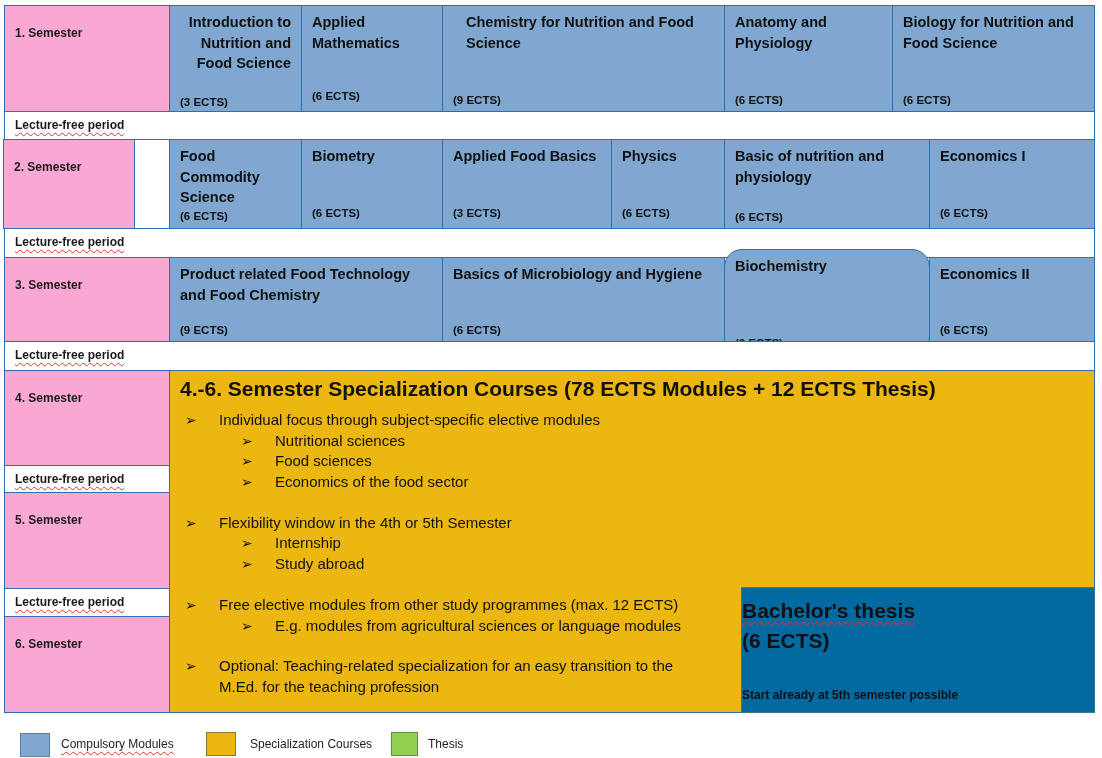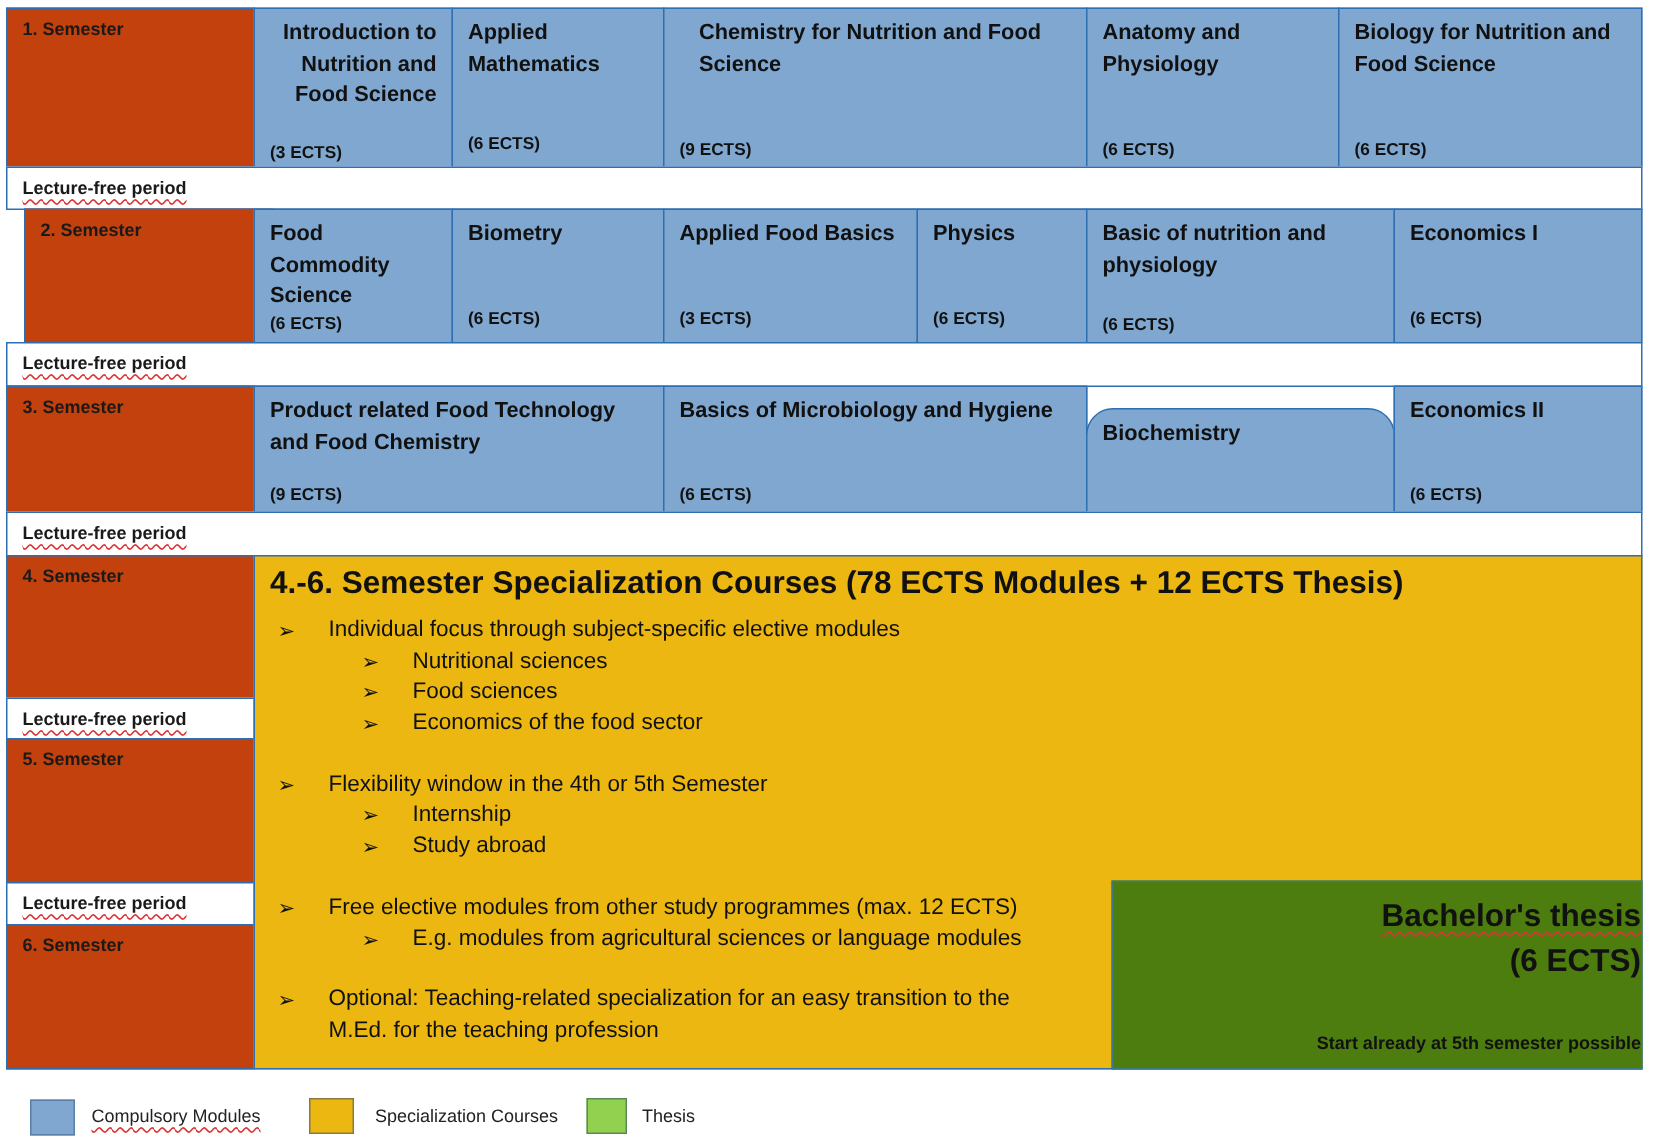--- a/index.html
+++ b/index.html
@@ -1,32 +1,32 @@
 <!DOCTYPE html>
 <html><head>
 <meta charset="utf-8">
 <style>
   * { box-sizing: border-box; margin: 0; padding: 0; }
   html, body { width: 1102px; height: 758px; background: #ffffff; overflow: hidden; }
   body { font-family: "Liberation Sans", "DejaVu Sans", sans-serif; color: #111; position: relative; }
   .abs { position: absolute; }
   .cell { position: absolute; border: 1.5px solid #2e6fb4; }
-  .sem { background: #c2410c; font-size: 12px; font-weight: bold; padding: 6px 10px; color: #1a1a1a; }
+  .sem { background: #f9a8d4; font-size: 12px; font-weight: bold; padding: 20px 10px; color: #1a1a1a; }
   .lf { background: #ffffff; font-size: 12px; font-weight: bold; padding: 6px 10px; color: #1a1a1a; }
   .lf-wide { background: #ffffff; font-size: 12px; font-weight: bold; padding: 6px 10px; color: #1a1a1a; }
   .mod { background: #7fa7cf; padding: 6px 10px; }
   .mod .title { font-size: 14.5px; font-weight: bold; line-height: 20.5px; color: #111; display: block; }
   .mod .ects { position: absolute; left: 10px; bottom: 5px; font-size: 11.5px; font-weight: bold; color: #111; }
   .mod .ects.inline { position: static; display: block; line-height: 16px; }
   .spell { text-decoration: underline wavy #d33; text-decoration-thickness: 1px; text-underline-offset: 3px; }
   .spec { background: #ebb710; }
   .spec-title { position: absolute; left: 180px; top: 377px; font-size: 21px; font-weight: bold; color: #111; white-space: nowrap; }
   .bullet { position: absolute; font-size: 15px; color: #111; white-space: nowrap; line-height: 20px; }
   .arrow { position: absolute; font-size: 14px; color: #111; line-height: 20px; }
-  .thesis { background: #4d7c0f; border: 1.5px solid #3a7a8a; text-align: right; }
+  .thesis { background: #0369a1; border: 1.5px solid #3a7a8a; text-align: left; }
   .thesis .t1 { font-size: 21px; font-weight: bold; margin-top: 8px; line-height: 30px; display: block; }
   .thesis .t2 { font-size: 21px; font-weight: bold; line-height: 30px; display: block; }
   .thesis .t3 { position: absolute; left: 0; right: 0; bottom: 10px; font-size: 12px; font-weight: bold; }
   .legend-swatch { position: absolute; width: 30px; height: 24px; border: 1px solid #666; }
   .legend-label { position: absolute; font-size: 12px; color: #222; }
 </style>
 </head>
 <body>
 
 <div class="cell sem" style="left:4px;top:5px;width:166px;height:107px;">1. Semester</div>
@@ -46,21 +46,21 @@
   <span class="title" style="width:120px;">Anatomy and Physiology</span>
   <span class="ects">(6 ECTS)</span>
 </div>
 <div class="cell mod" style="left:892px;top:5px;width:203px;height:107px;">
   <span class="title" style="width:185px;">Biology for Nutrition and Food Science</span>
   <span class="ects">(6 ECTS)</span>
 </div>
 
 <div class="cell lf-wide" style="left:4px;top:111px;width:1091px;height:29px;"><span class="spell">Lecture-free period</span></div>
 
-<div class="cell sem" style="left:16px;top:139px;width:166px;height:90px;">2. Semester</div>
+<div class="cell sem" style="left:3px;top:139px;width:132px;height:90px;">2. Semester</div>
 <div class="cell mod" style="left:169px;top:139px;width:133px;height:90px;">
   <span class="title" style="width:90px;">Food Commodity Science</span>
   <span class="ects inline">(6 ECTS)</span>
 </div>
 <div class="cell mod" style="left:301px;top:139px;width:142px;height:90px;">
   <span class="title">Biometry</span>
   <span class="ects" style="bottom:9px;">(6 ECTS)</span>
 </div>
 <div class="cell mod" style="left:442px;top:139px;width:170px;height:90px;">
   <span class="title">Applied Food Basics</span>
@@ -83,21 +83,21 @@
 
 <div class="cell sem" style="left:4px;top:257px;width:166px;height:85px;">3. Semester</div>
 <div class="cell mod" style="left:169px;top:257px;width:274px;height:85px;">
   <span class="title" style="width:245px;">Product related Food Technology and Food Chemistry</span>
   <span class="ects">(9 ECTS)</span>
 </div>
 <div class="cell mod" style="left:442px;top:257px;width:283px;height:85px;">
   <span class="title">Basics of Microbiology and Hygiene</span>
   <span class="ects">(6 ECTS)</span>
 </div>
-<div class="cell mod" style="left:724px;top:272px;width:206px;height:106px;border-radius:18px;">
+<div class="cell mod" style="left:724px;top:249px;width:206px;height:106px;border-radius:18px;">
   <span class="title">Biochemistry</span>
   <span class="ects">(6 ECTS)</span>
 </div>
 <div class="cell mod" style="left:929px;top:257px;width:166px;height:85px;">
   <span class="title">Economics II</span>
   <span class="ects">(6 ECTS)</span>
 </div>
 
 <div class="cell lf-wide" style="left:4px;top:341px;width:1091px;height:30px;"><span class="spell">Lecture-free period</span></div>
 

